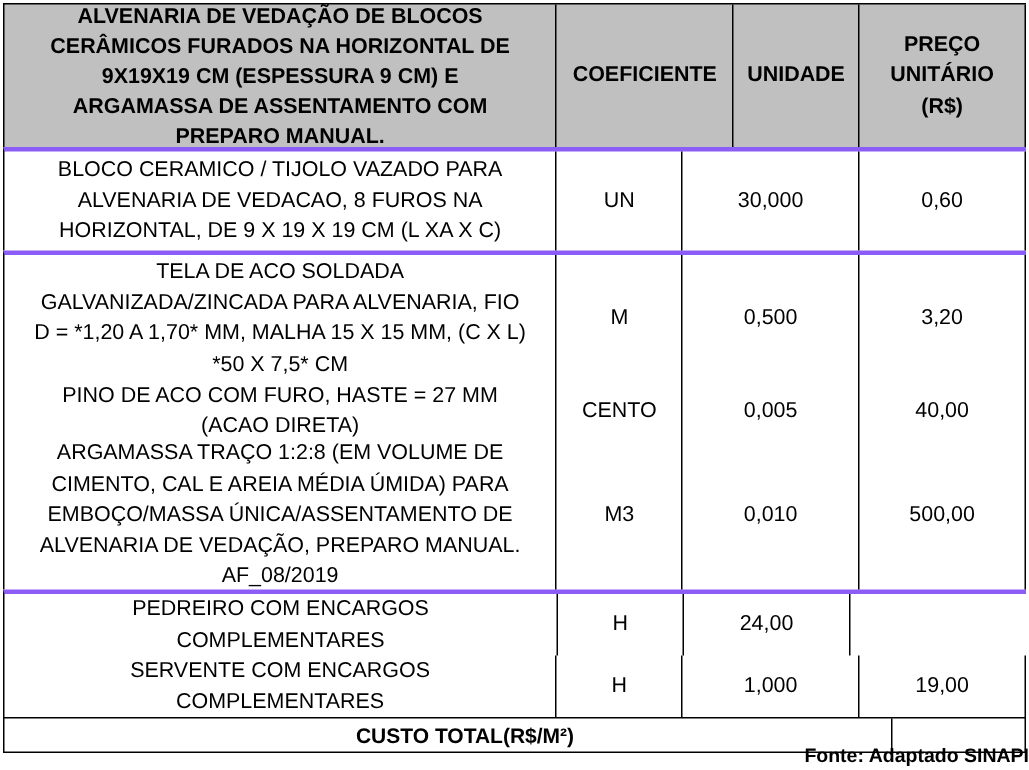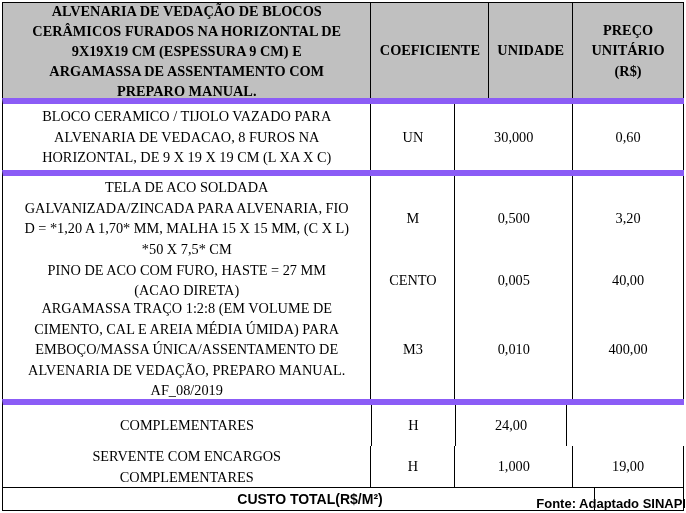--- a/index.html
+++ b/index.html
@@ -1,29 +1,29 @@
 <!DOCTYPE html>
 <html><head>
 <meta charset="utf-8">
 <style>
   html, body { margin:0; padding:0; background:#ffffff; }
   body { width:686px; height:513px; position:relative; overflow:hidden;
          font-family:"Liberation Sans", sans-serif; color:#000; }
   .tbl { position:absolute; left:2px; top:2px; width:682px; }
   .row { display:flex; position:relative; }
   .c { box-sizing:border-box; display:flex; flex-direction:column; align-items:center;
-       justify-content:center; font-size:14.3px; line-height:20.5px;font-family:Liberation Serif, serif; }
+       justify-content:center; font-size:14.3px; line-height:20.5px; }
   .c1 { width:369px; } .c2 { width:84px; } .c3 { width:118px; } .c4 { width:111px; }
   .hdr { background:#c0c0c0; height:95px; border-top:1px solid #000; border-left:1px solid #000; }
   .hdr .c { font-weight:bold; }
   .hdr .c1 { border-right:1px solid #000; font-size:14.3px; line-height:20px; }
   .hdr .c2 { border-right:1px solid #000; }
   .hdr .c3 { border-right:1px solid #000; }
   .hdr .c4 { border-right:1px solid #000; }
-  .grp { display:flex; border-left:1px solid #000; border-top:6px solid #8b5cf6; }
+  .grp { display:flex; border-left:1px solid #000; border-top:3px solid #8b5cf6; }
   .grp .c1, .grp .c2, .grp .c3 { border-right:1px solid #000; }
   .grp .c4 { border-right:1px solid #000; }
   .sub { display:flex; }
   .line { display:block; }
   .total { display:flex; border:1px solid #000; height:22px;padding-left:23px; }
   .total .tl { width:569px; border-right:1px solid #000; font-weight:bold; font-size:14px;
                display:flex; align-items:center; justify-content:center; box-sizing:border-box; }
   .total .tv { flex:1; }
   .fonte { position:absolute; left:0; width:686px; top:496px; text-align:right;
            font-weight:bold; font-size:13px; }
@@ -85,27 +85,28 @@
     <div class="sub" style="height:99px;">
       <div class="c c1">
         <span class="line">ARGAMASSA TRAÇO 1:2:8 (EM VOLUME DE</span>
         <span class="line">CIMENTO, CAL E AREIA MÉDIA ÚMIDA) PARA</span>
         <span class="line">EMBOÇO/MASSA ÚNICA/ASSENTAMENTO DE</span>
         <span class="line">ALVENARIA DE VEDAÇÃO, PREPARO MANUAL.</span>
         <span class="line">AF_08/2019</span>
       </div>
       <div class="c c2">M3</div>
       <div class="c c3">0,010</div>
-      <div class="c c4">400,00</div>
+      <div class="c c4">500,00</div>
     </div>
   </div>
 
   <div class="grp" style="height:82px; flex-direction:column;">
     <div class="sub" style="height:41px;">
       <div class="c c1">
+        <span class="line">PEDREIRO COM ENCARGOS</span>
         <span class="line">COMPLEMENTARES</span>
       </div>
       <div class="c c2">H</div>
       <div class="c c4">24,00</div>
     </div>
     <div class="sub" style="height:41px;">
       <div class="c c1">
         <span class="line">SERVENTE COM ENCARGOS</span>
         <span class="line">COMPLEMENTARES</span>
       </div>

